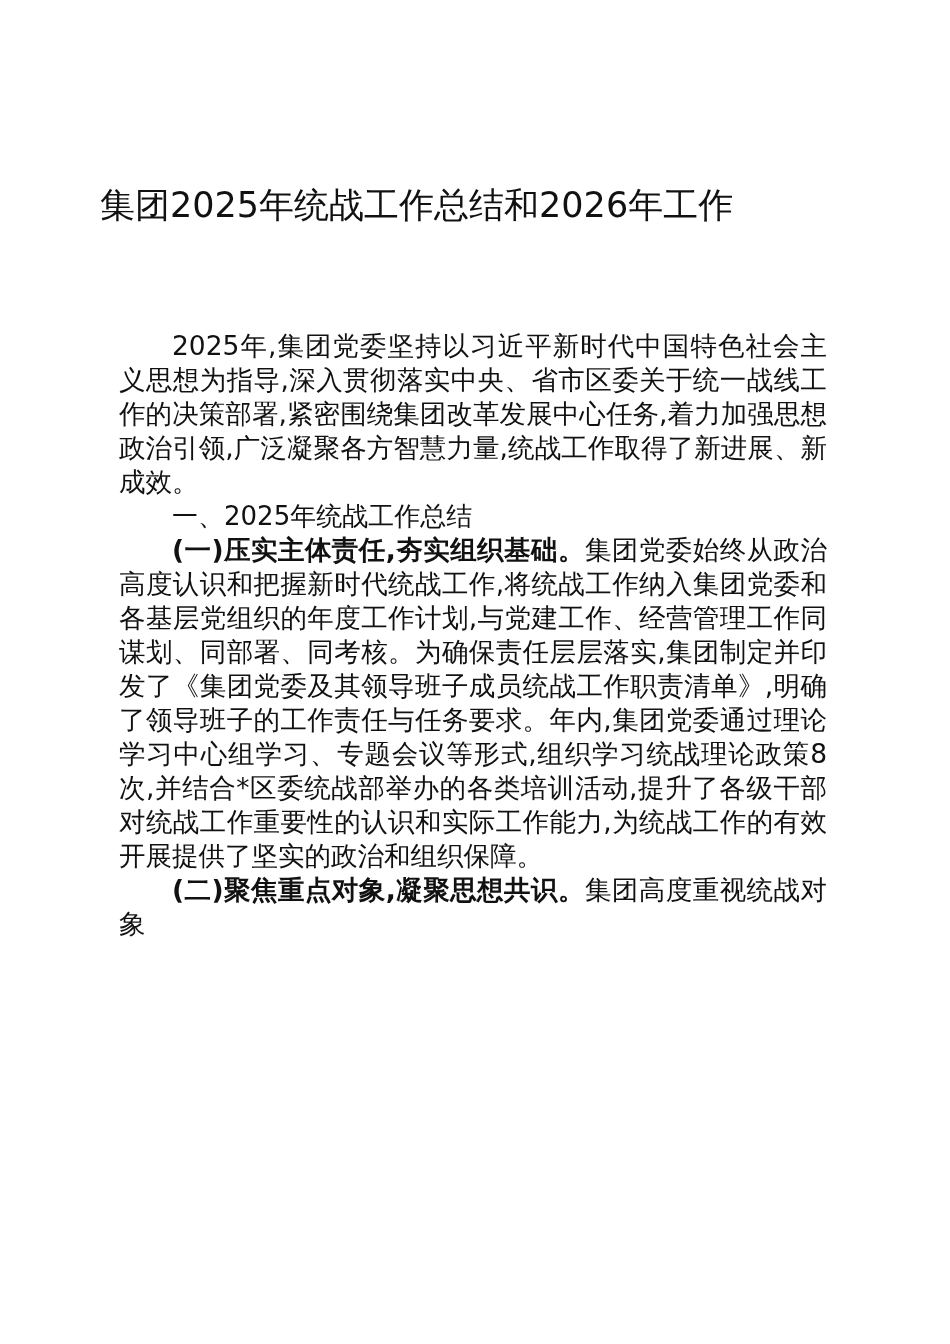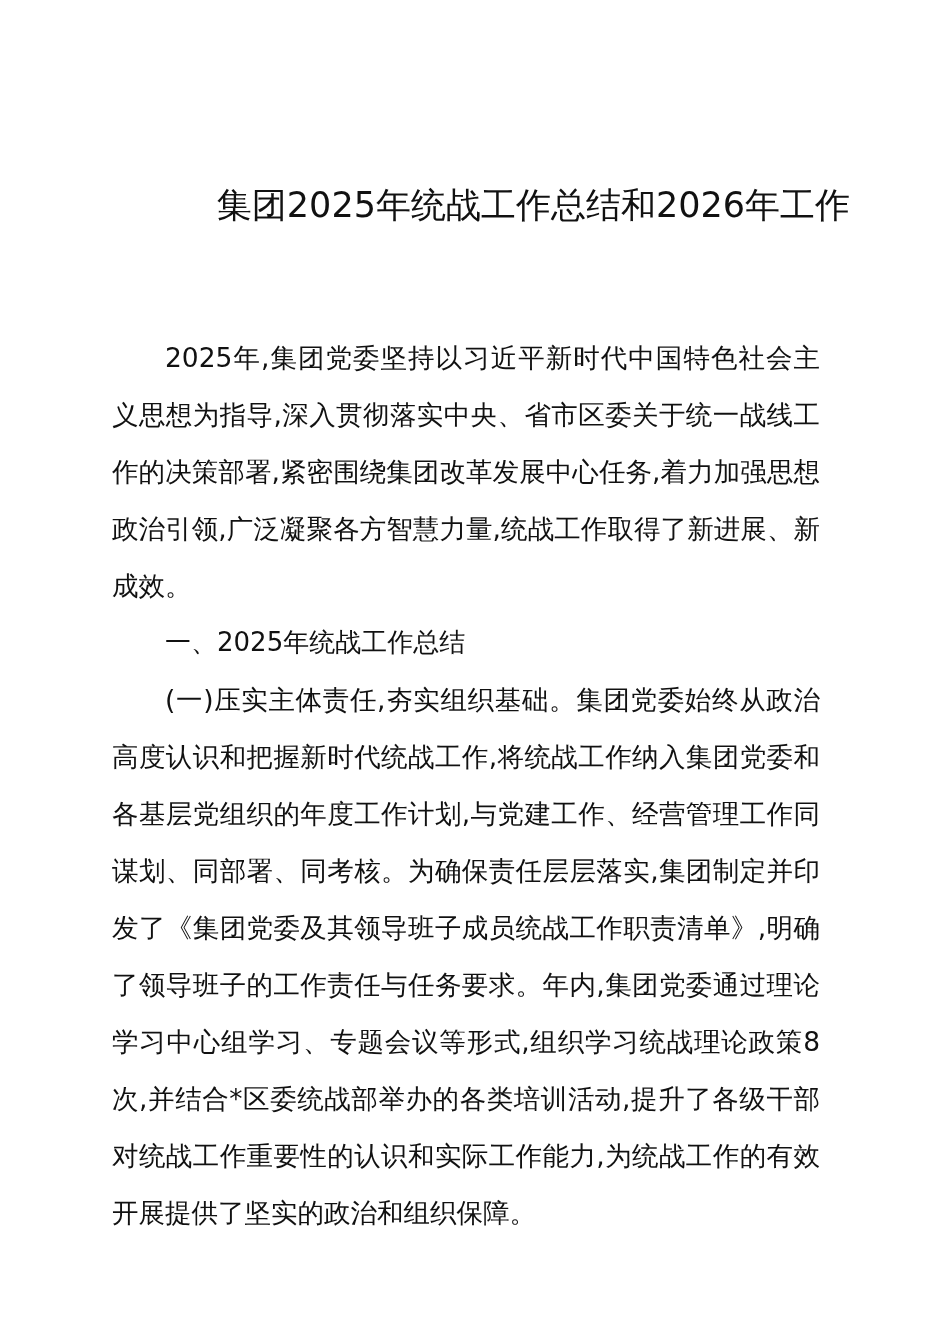--- a/index.html
+++ b/index.html
@@ -1,32 +1,33 @@
 <!DOCTYPE html>
 <html><head>
 <meta charset="utf-8">
 <style>
   html, body { margin: 0; padding: 0; background: #ffffff; }
   body { width: 950px; height: 1344px; position: relative; overflow: hidden;
          font-family: "DejaVu Sans", "Liberation Sans", sans-serif; color: #111111; }
   .page { position: absolute; left: 0; top: 0; width: 950px; height: 1344px; background: #fff; }
-  .title { position: absolute; left: 100px; width: 750px; text-align: right;
+  .title { position: absolute; left: 100px; width: 750px; text-align: left;
            font-size: 35px; line-height: 74px; top: 168px; letter-spacing: 0px; }
-  .body { position: absolute; left: 112px; top: 329px; width: 708px;
-          font-size: 26.5px; line-height: 57px; text-align: justify; }
+  .body { position: absolute; left: 119px; top: 329px; width: 708px;
+          font-size: 26.5px; line-height: 34px; text-align: justify; }
   .p { margin: 0; text-indent: 53px; }
   .h1 { margin: 0; text-indent: 53px; font-size: 26px; }
-  .bold { font-weight: normal; margin-top: 24px; }
+  .bold { font-weight: bold; margin-top: 24px; }
 </style>
 </head>
 <body>
 
 <div class="page">
   <div class="title">
     <div>集团2025年统战工作总结和2026年工作</div>
   </div>
 
   <div class="body">
     <p class="p">2025年,集团党委坚持以习近平新时代中国特色社会主义思想为指导,深入贯彻落实中央、省市区委关于统一战线工作的决策部署,紧密围绕集团改革发展中心任务,着力加强思想政治引领,广泛凝聚各方智慧力量,统战工作取得了新进展、新成效。</p>
     <p class="h1">一、2025年统战工作总结</p>
     <p class="p"><span class="bold">(一)压实主体责任,夯实组织基础。</span><span>集团党委始终从政治高度认识和把握新时代统战工作,将统战工作纳入集团党委和各基层党组织的年度工作计划,与党建工作、经营管理工作同谋划、同部署、同考核。为确保责任层层落实,集团制定并印发了《集团党委及其领导班子成员统战工作职责清单》,明确了领导班子的工作责任与任务要求。年内,集团党委通过理论学习中心组学习、专题会议等形式,组织学习统战理论政策8次,并结合*区委统战部举办的各类培训活动,提升了各级干部对统战工作重要性的认识和实际工作能力,为统战工作的有效开展提供了坚实的政治和组织保障。</span></p>
+    <p class="p"><span class="bold">(二)聚焦重点对象,凝聚思想共识。</span><span>集团高度重视统战对象</span></p>
   </div>
 </div>
 
 </body></html>

